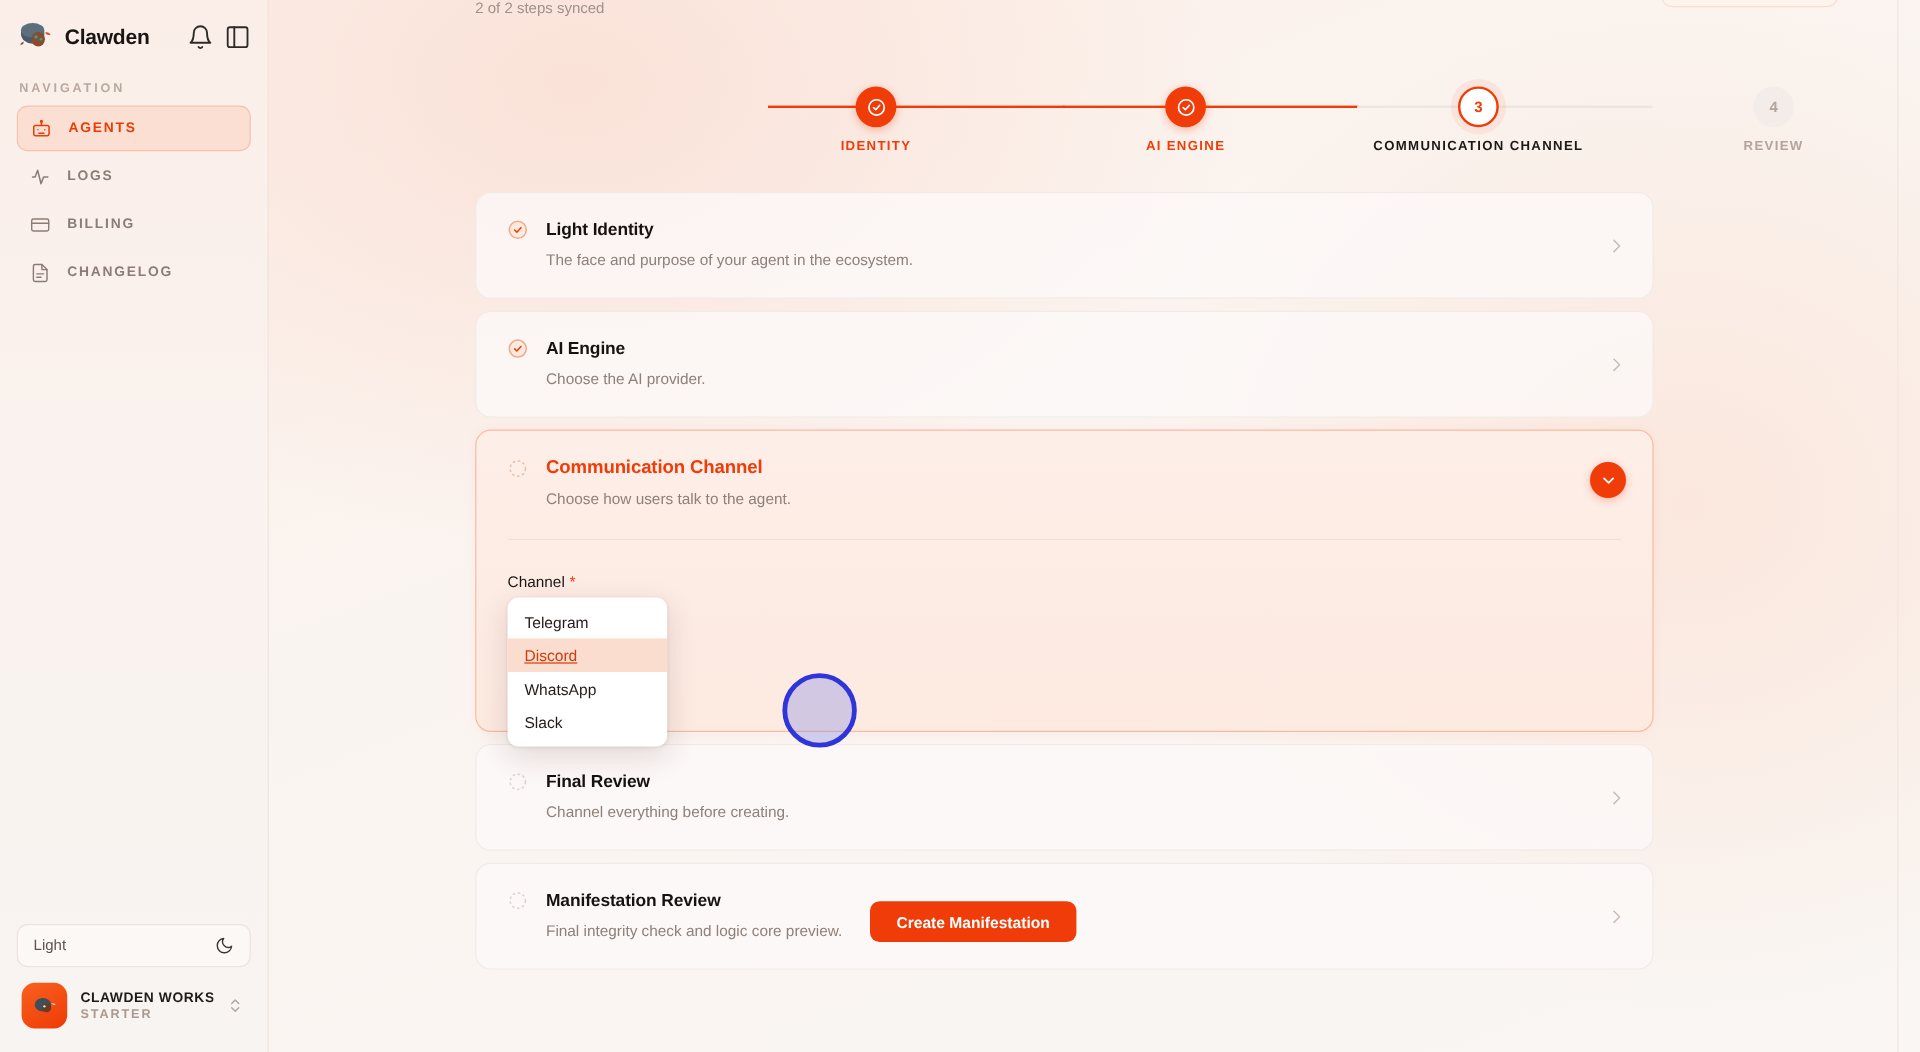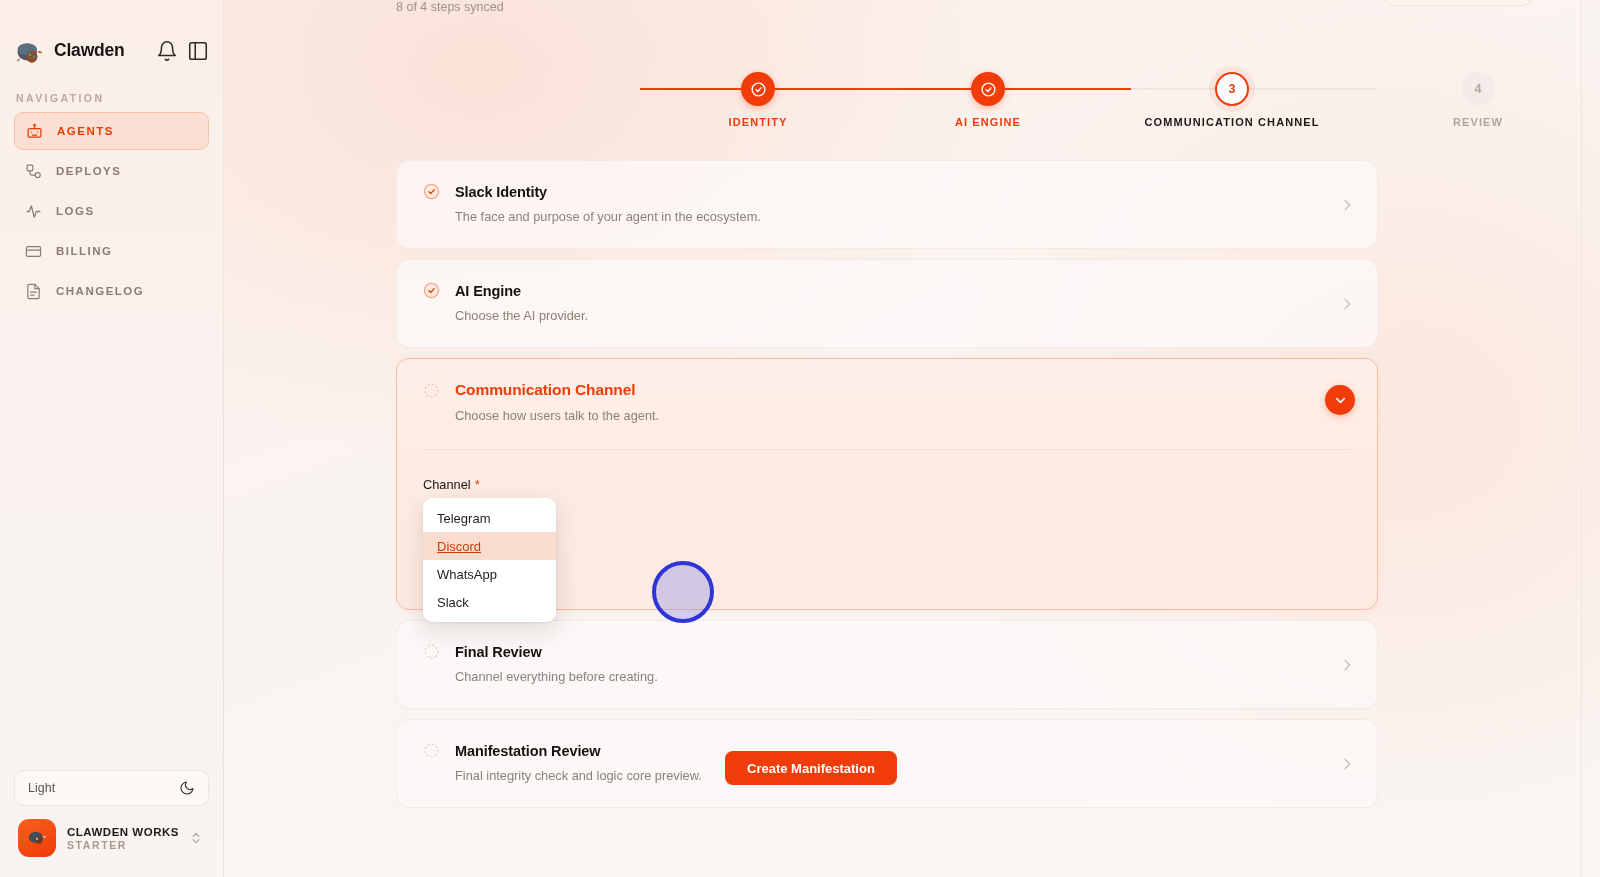--- a/index.html
+++ b/index.html
@@ -22,23 +22,22 @@
   
   .sidebar {
     position: relative;
     width: 224px; height: 877px;
     flex: 0 0 224px;
     background: linear-gradient(180deg, #fbeee8 0%, #faf2ee 40%, #f8f4f1 100%);
     border-right: 1px solid #efe3dc;
     display: flex; flex-direction: column;
   }
   .brand-row {
-    display: flex; align-items: flex-start; gap: 9px;
+    display: flex; align-items: flex-end; gap: 9px;
     padding: 16px 14px 10px 15px;
-    margin-top: 24px;
   }
   .brand-logo {
     width: 30px; height: 26px; flex: 0 0 30px;
     display: flex; align-items: center; justify-content: center;
     font-size: 21px; line-height: 1;
   }
   .brand-name {
     font-size: 17.5px; font-weight: bold; color: #191512;
     letter-spacing: -0.2px; flex: 1;
   }
@@ -259,30 +258,20 @@
             <rect x="3" y="8" width="18" height="12" rx="2"></rect>
               <path d="M12 8V4"></path>
               <circle cx="12" cy="3" r="1"></circle>
             <path d="M8 13h.01M16 13h.01M9 17h6"></path>
           </svg>
         </span>
         <span>AGENTS</span>
       </div>
       <div class="nav-item">
         <span class="nav-ico">
-          <svg class="icon-svg" viewBox="0 0 24 24" fill="none" stroke="currentColor" stroke-width="1.7" stroke-linecap="round" stroke-linejoin="round">
-            <rect x="3" y="3" width="8" height="8" rx="1.5"></rect>
-              <circle cx="18" cy="17" r="3.5"></circle>
-              <path d="M7 11v3a3 3 0 0 0 3 3h4"></path>
-          </svg>
-        </span>
-        <span>DEPLOYS</span>
-      </div>
-      <div class="nav-item">
-        <span class="nav-ico">
           <svg class="icon-svg" viewBox="0 0 24 24" fill="none" stroke="currentColor" stroke-width="1.8" stroke-linecap="round" stroke-linejoin="round">
             <path d="M3 12h3l3-8 4 16 3-8h5"></path>
           </svg>
         </span>
         <span>LOGS</span>
       </div>
       <div class="nav-item">
         <span class="nav-ico">
           <svg class="icon-svg" viewBox="0 0 24 24" fill="none" stroke="currentColor" stroke-width="1.7" stroke-linecap="round" stroke-linejoin="round">
             <rect x="2" y="5" width="20" height="14" rx="2"></rect>
@@ -332,28 +321,28 @@
           </svg>
         </span>
       </div>
     </div>
   </aside>
 
   <main class="main">
 
     <div class="ghost-chip"></div>
 
-    <div class="synced-text">8 of 4 steps synced</div>
+    <div class="synced-text">2 of 2 steps synced</div>
 
     <div class="stepper">
       <div class="step-line filled" style="left:150px; width:247px;"></div>
       <div class="step-line filled" style="left:396px; width:246px;"></div>
       <div class="step-line empty" style="left:641px; width:246px;"></div>
 
-      <div class="step" style="left:268px;">
+      <div class="step" style="left:240px;">
         <div class="step-bubble done">
           <svg width="17" height="17" viewBox="0 0 24 24" fill="none" stroke="#fff" stroke-width="2" stroke-linecap="round" stroke-linejoin="round">
             <circle cx="12" cy="12" r="9"></circle>
               <path d="M8.5 12.2l2.5 2.5 4.5-5"></path>
           </svg>
         </div>
         <div class="step-label done">IDENTITY</div>
       </div>
 
       <div class="step" style="left:498px;">
@@ -380,21 +369,21 @@
     <div class="cards">
 
       <div class="card">
         <div class="card-head">
           <span class="status-ico">
             <svg class="icon-svg" viewBox="0 0 24 24" fill="none" stroke="#ef7a4a" stroke-width="1.8" stroke-linecap="round" stroke-linejoin="round">
               <circle cx="12" cy="12" r="10" fill="#fdeadf" stroke="#f0a98a"></circle>
               <path d="M8.3 12.3l2.6 2.6 4.8-5.4" stroke="#ef3c08"></path>
             </svg>
           </span>
-          <span class="card-title">Slack Identity</span>
+          <span class="card-title">Light Identity</span>
         </div>
         <div class="card-desc">The face and purpose of your agent in the ecosystem.</div>
         <span class="card-chev">
           <svg class="icon-svg" viewBox="0 0 24 24" fill="none" stroke="currentColor" stroke-width="2" stroke-linecap="round" stroke-linejoin="round">
               <path d="M9 5l7 7-7 7"></path>
             </svg>
         </span>
       </div>
 
       <div class="card">

